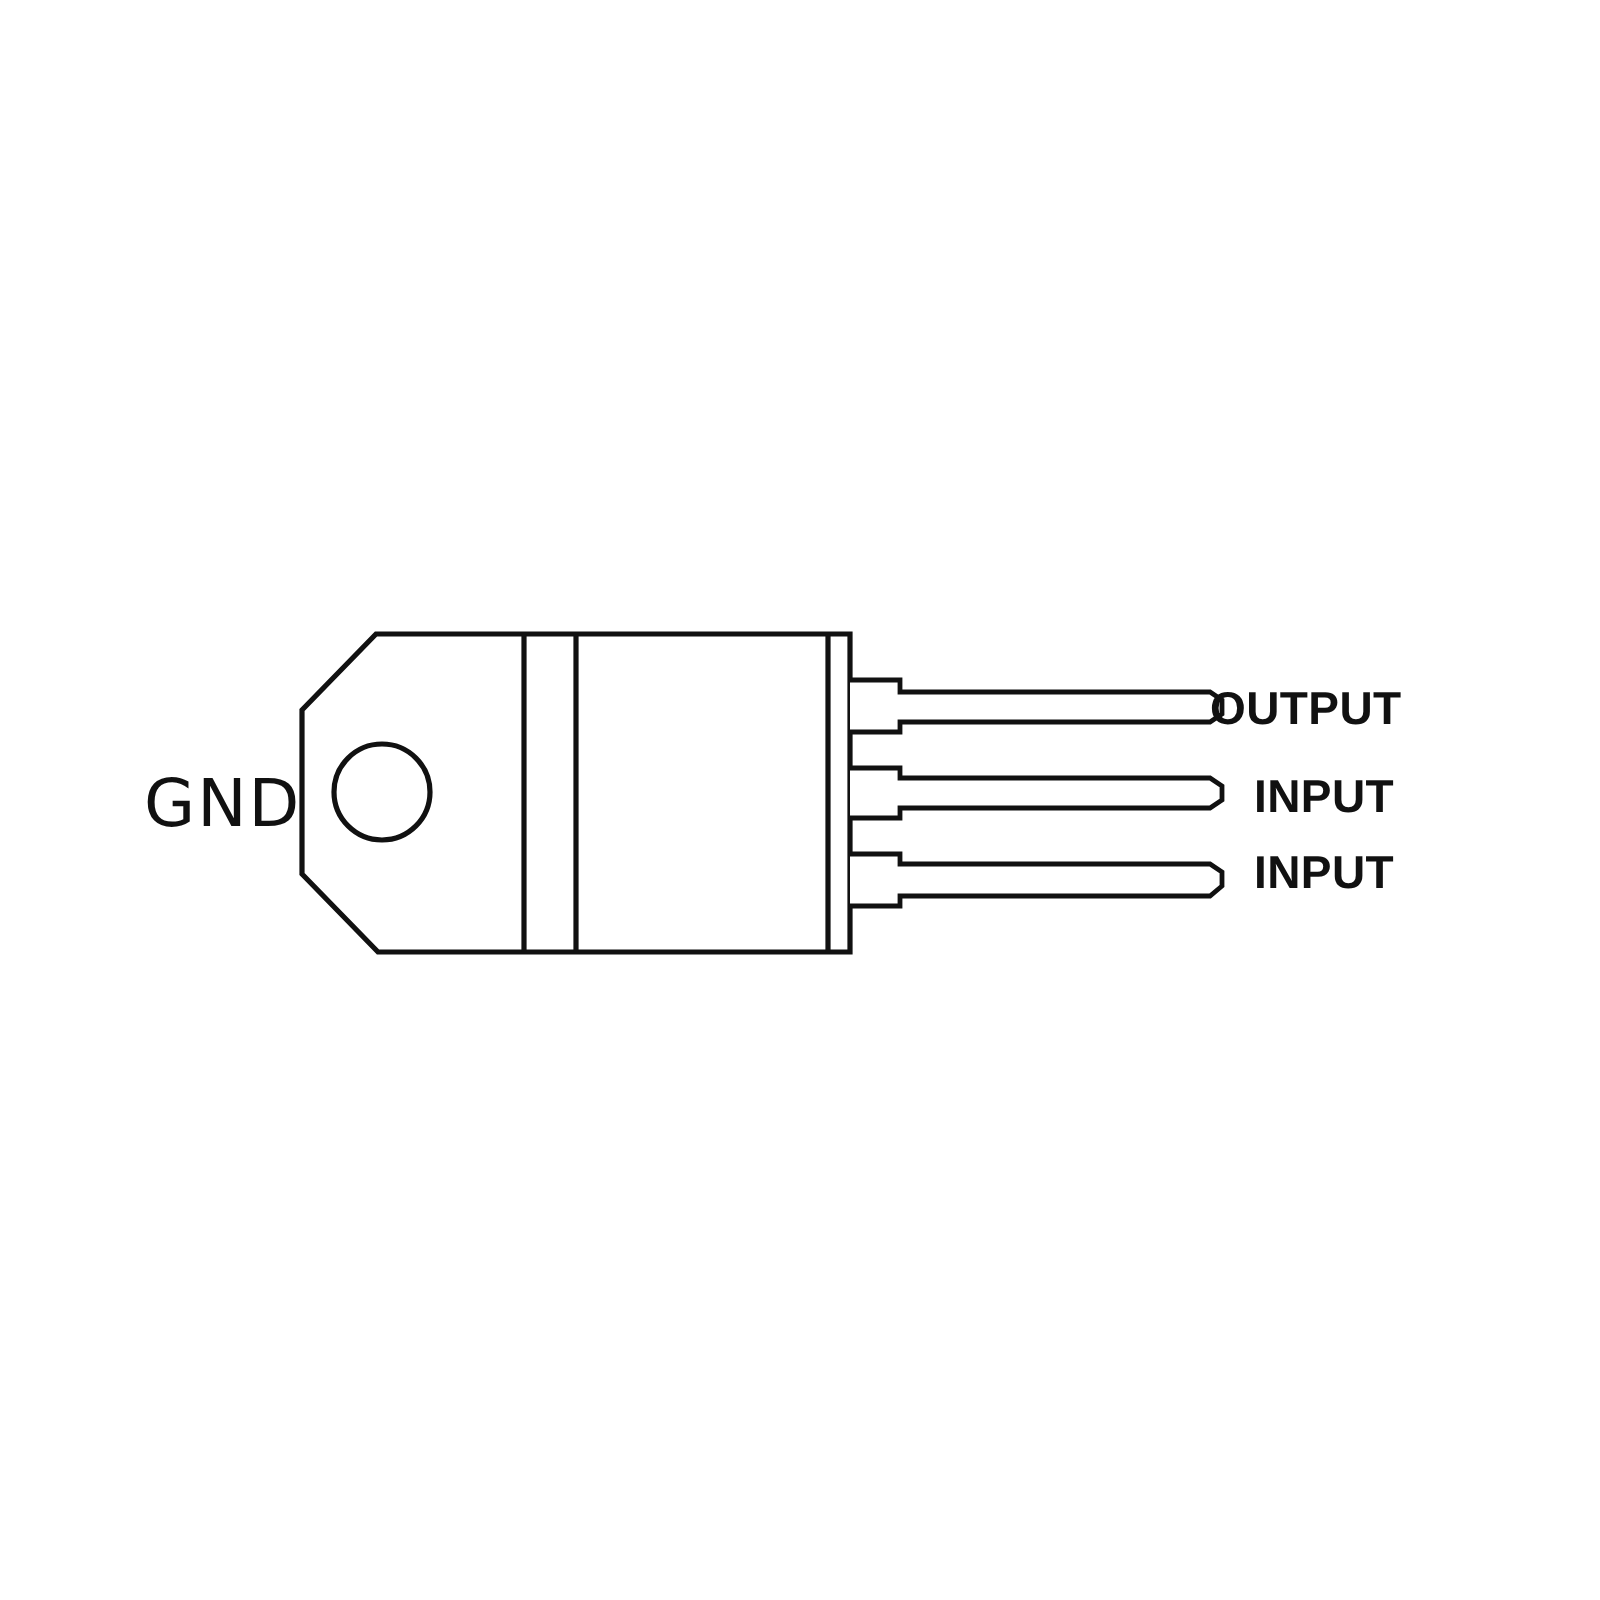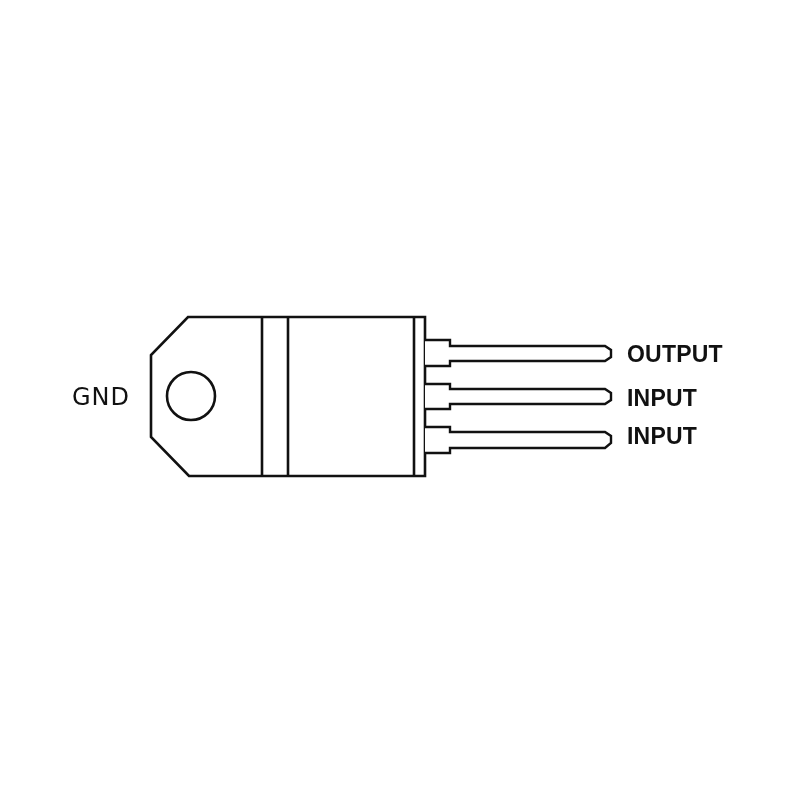--- a/index.html
+++ b/index.html
@@ -3,21 +3,21 @@
   <meta charset="utf-8">
   <style>
     html, body { margin: 0; padding: 0; background: #ffffff; }
     body { width: 800px; height: 800px; position: relative; overflow: hidden; }
     #canvas { position: absolute; left: 0; top: 0; width: 800px; height: 800px; }
     .outline { fill: #ffffff; stroke: #111111; stroke-width: 2.6; stroke-linejoin: miter; }
     .line { stroke: #111111; stroke-width: 2.6; fill: none; }
     .pin { fill: #ffffff; stroke: #111111; stroke-width: 2.4; stroke-linejoin: miter; }
     .label { position: absolute; color: #111111; white-space: nowrap; line-height: 1; }
     .pin-label { font-family: "Liberation Sans", sans-serif; font-weight: bold; font-size: 23px; letter-spacing: 0.2px; }
-    .gnd-label { font-family: "DejaVu Sans", sans-serif; font-weight: normal; font-size: 24px; letter-spacing: 1px; }
+    .gnd-label { font-family: "DejaVu Sans", sans-serif; font-weight: normal; font-size: 33px; letter-spacing: 1px; }
   </style>
 </head>
 <body>
 
 <svg id="canvas" viewBox="0 0 800 800" xmlns="http://www.w3.org/2000/svg">
 
   <polygon class="outline" points="188,317 425,317 425,476 189,476 151,437 151,355"></polygon>
 
   <circle class="line" cx="191" cy="396" r="24"></circle>
 
@@ -27,15 +27,15 @@
 
   <path class="pin" d="M425,340 L450,340 L450,346 L605,346 L611,350 L611,357 L605,361 L450,361 L450,366 L425,366"></path>
 
   <path class="pin" d="M425,384 L450,384 L450,389 L605,389 L611,393 L611,400 L605,404 L450,404 L450,409 L425,409"></path>
 
   <path class="pin" d="M425,427 L450,427 L450,432 L605,432 L611,436 L611,443 L605,448 L450,448 L450,453 L425,453"></path>
 </svg>
 
 <div class="label gnd-label" style="left:72px; top:385px;">GND</div>
 
-<div class="label pin-label" style="left:627px; top:343px;">OUTPUT</div>
+<div class="label pin-label" style="left:605px; top:343px;">OUTPUT</div>
 <div class="label pin-label" style="left:627px; top:387px;">INPUT</div>
 <div class="label pin-label" style="left:627px; top:425px;">INPUT</div>
 
 </body></html>

